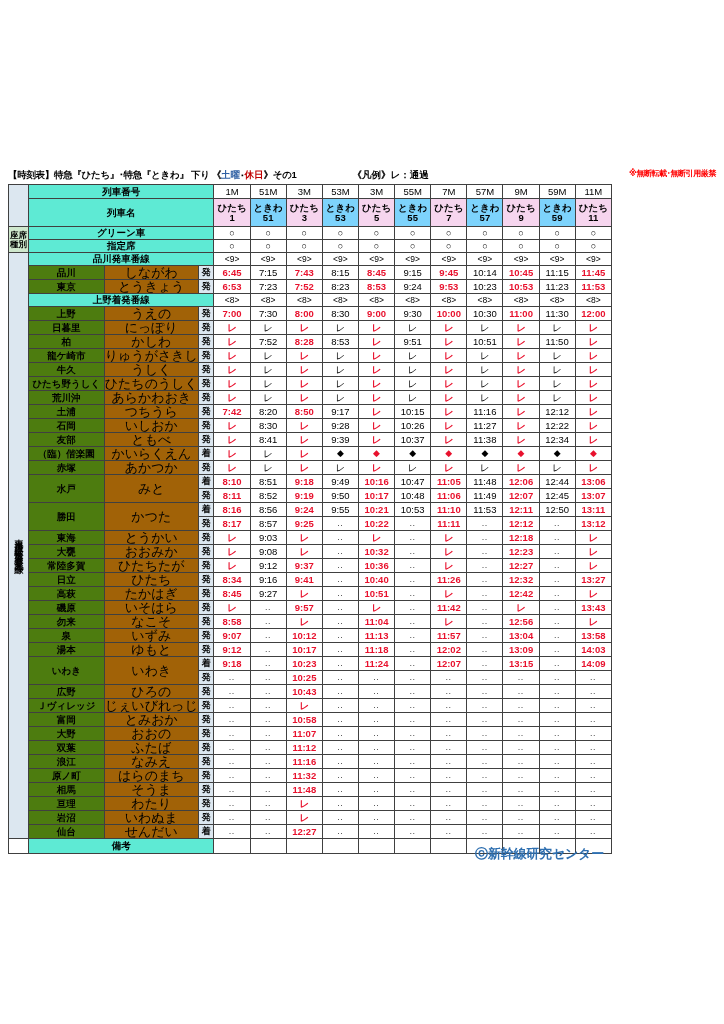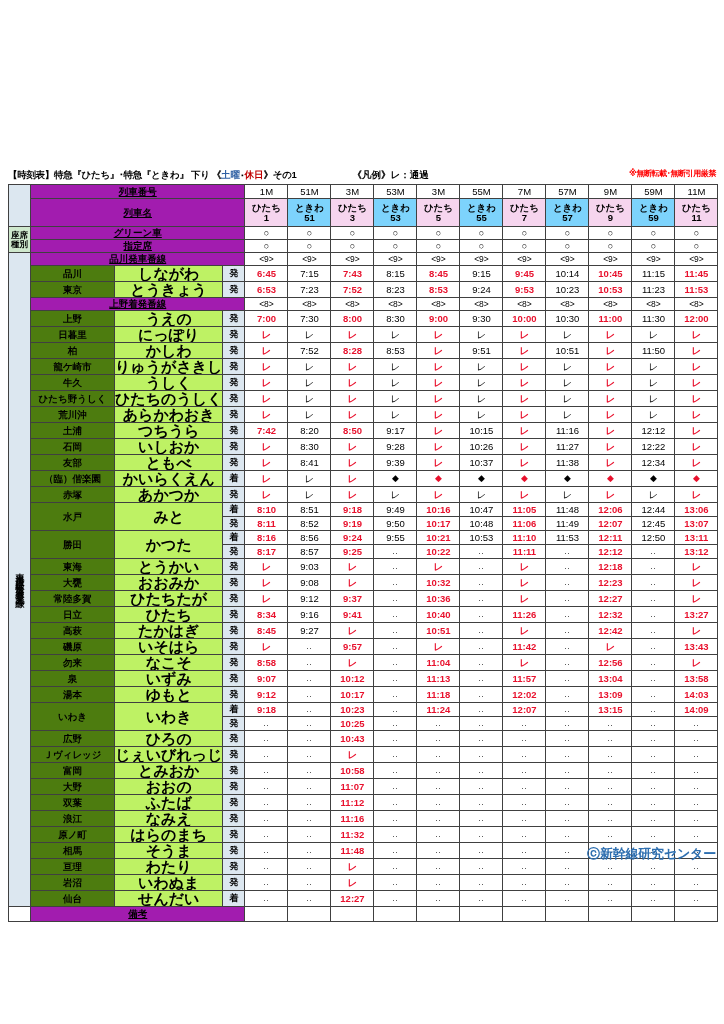--- a/index.html
+++ b/index.html
@@ -1,21 +1,21 @@
 <!DOCTYPE html>
 <html lang="ja"><head>
 <meta charset="utf-8">
 <style>
   html,body{margin:0;padding:0;}
   body{
     width:724px;height:1024px;background:#ffffff;
     font-family:"Liberation Sans","DejaVu Sans",sans-serif;
     -webkit-font-smoothing:none;
   }
-  #page{position:relative;width:724px;height:1024px;box-sizing:border-box;padding:0;}
+  #page{position:relative;width:612px;height:1024px;box-sizing:border-box;padding:0;}
 
   
   .titlebar{
     position:absolute;left:8px;top:168px;width:708px;height:14px;
     display:flex;align-items:center;font-size:9.5px;font-weight:bold;color:#000;
     white-space:nowrap;
   }
   .t-main{letter-spacing:-0.3px;}
   .t-sat{color:#2e5fa3;}
   .t-sun{color:#c00000;}
@@ -55,31 +55,31 @@
     writing-mode:vertical-rl;
     text-orientation:upright;
     font-size:9px;font-weight:bold;letter-spacing:2px;
     line-height:1;
     padding:0;
   }
   .vblank{background:#dce7f0;}
   .seatlbl{background:#cfe8cd;font-size:8.5px;font-weight:bold;line-height:1.05;}
   .whitecell{background:#ffffff;}
 
-  .hdr{font-weight:bold;background:#a21caf;font-size:9.5px;text-decoration:underline;}
+  .hdr{font-weight:bold;background:#5eead4;font-size:9.5px;}
   .hdr-num{font-size:9.5px;background:#ffffff;}
 
   .tname{font-weight:bold;font-size:9.5px;line-height:1.35;}
   .tname .nm{display:block;}
   .tname .no{display:block;}
   .hitachi{background:#f6d5ee;}
   .tokiwa{background:#7dd3fc;}
 
   .stn{background:#4d7c0f;font-weight:bold;font-size:9.5px;}
-  .stn-kana{background:#bef264;font-weight:bold;font-size:15px;}
+  .stn-kana{background:#a16207;font-weight:normal;font-size:13px;}
   .ha{background:#dce7f0;font-weight:bold;font-size:9px;}
 
   .trk{font-size:8.5px;}
   .seat{font-size:9px;}
 
   .dat{font-size:9.5px;}
   .red{color:#e8112d;font-weight:bold;}
   .blk{color:#000000;}
   .dots{color:#555;font-size:9px;letter-spacing:1px;}
   .dia{font-size:9px;}

